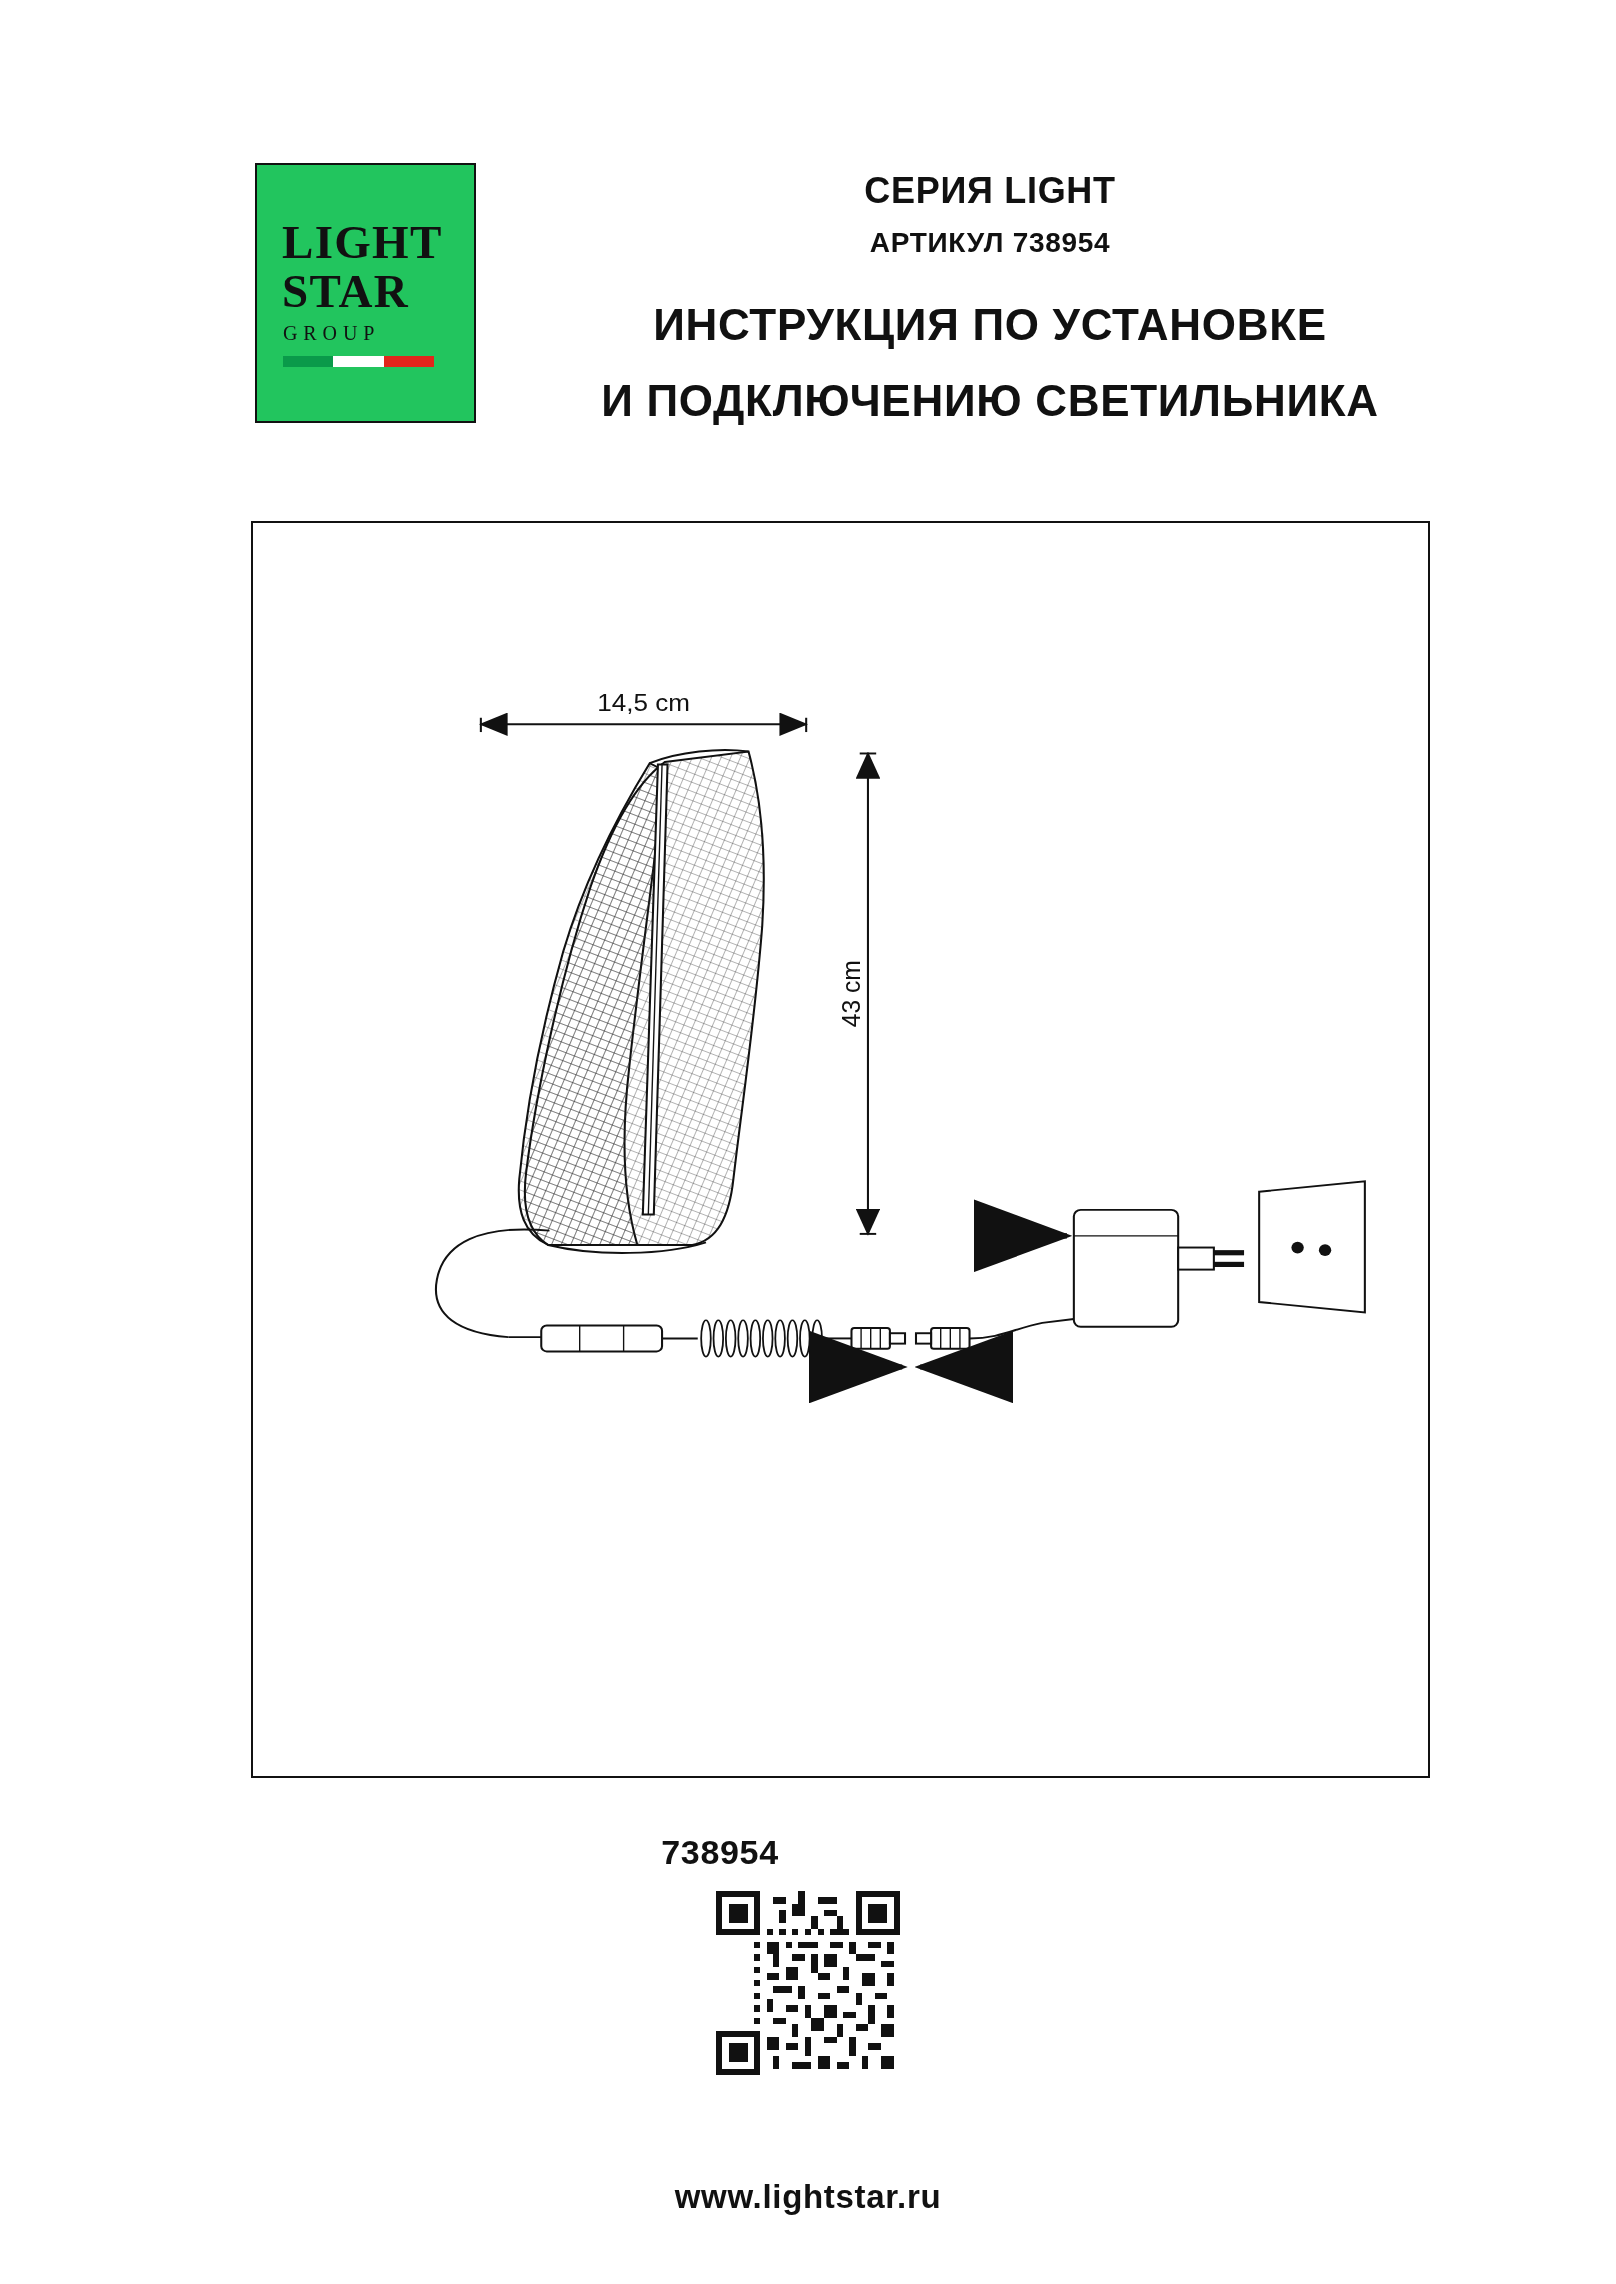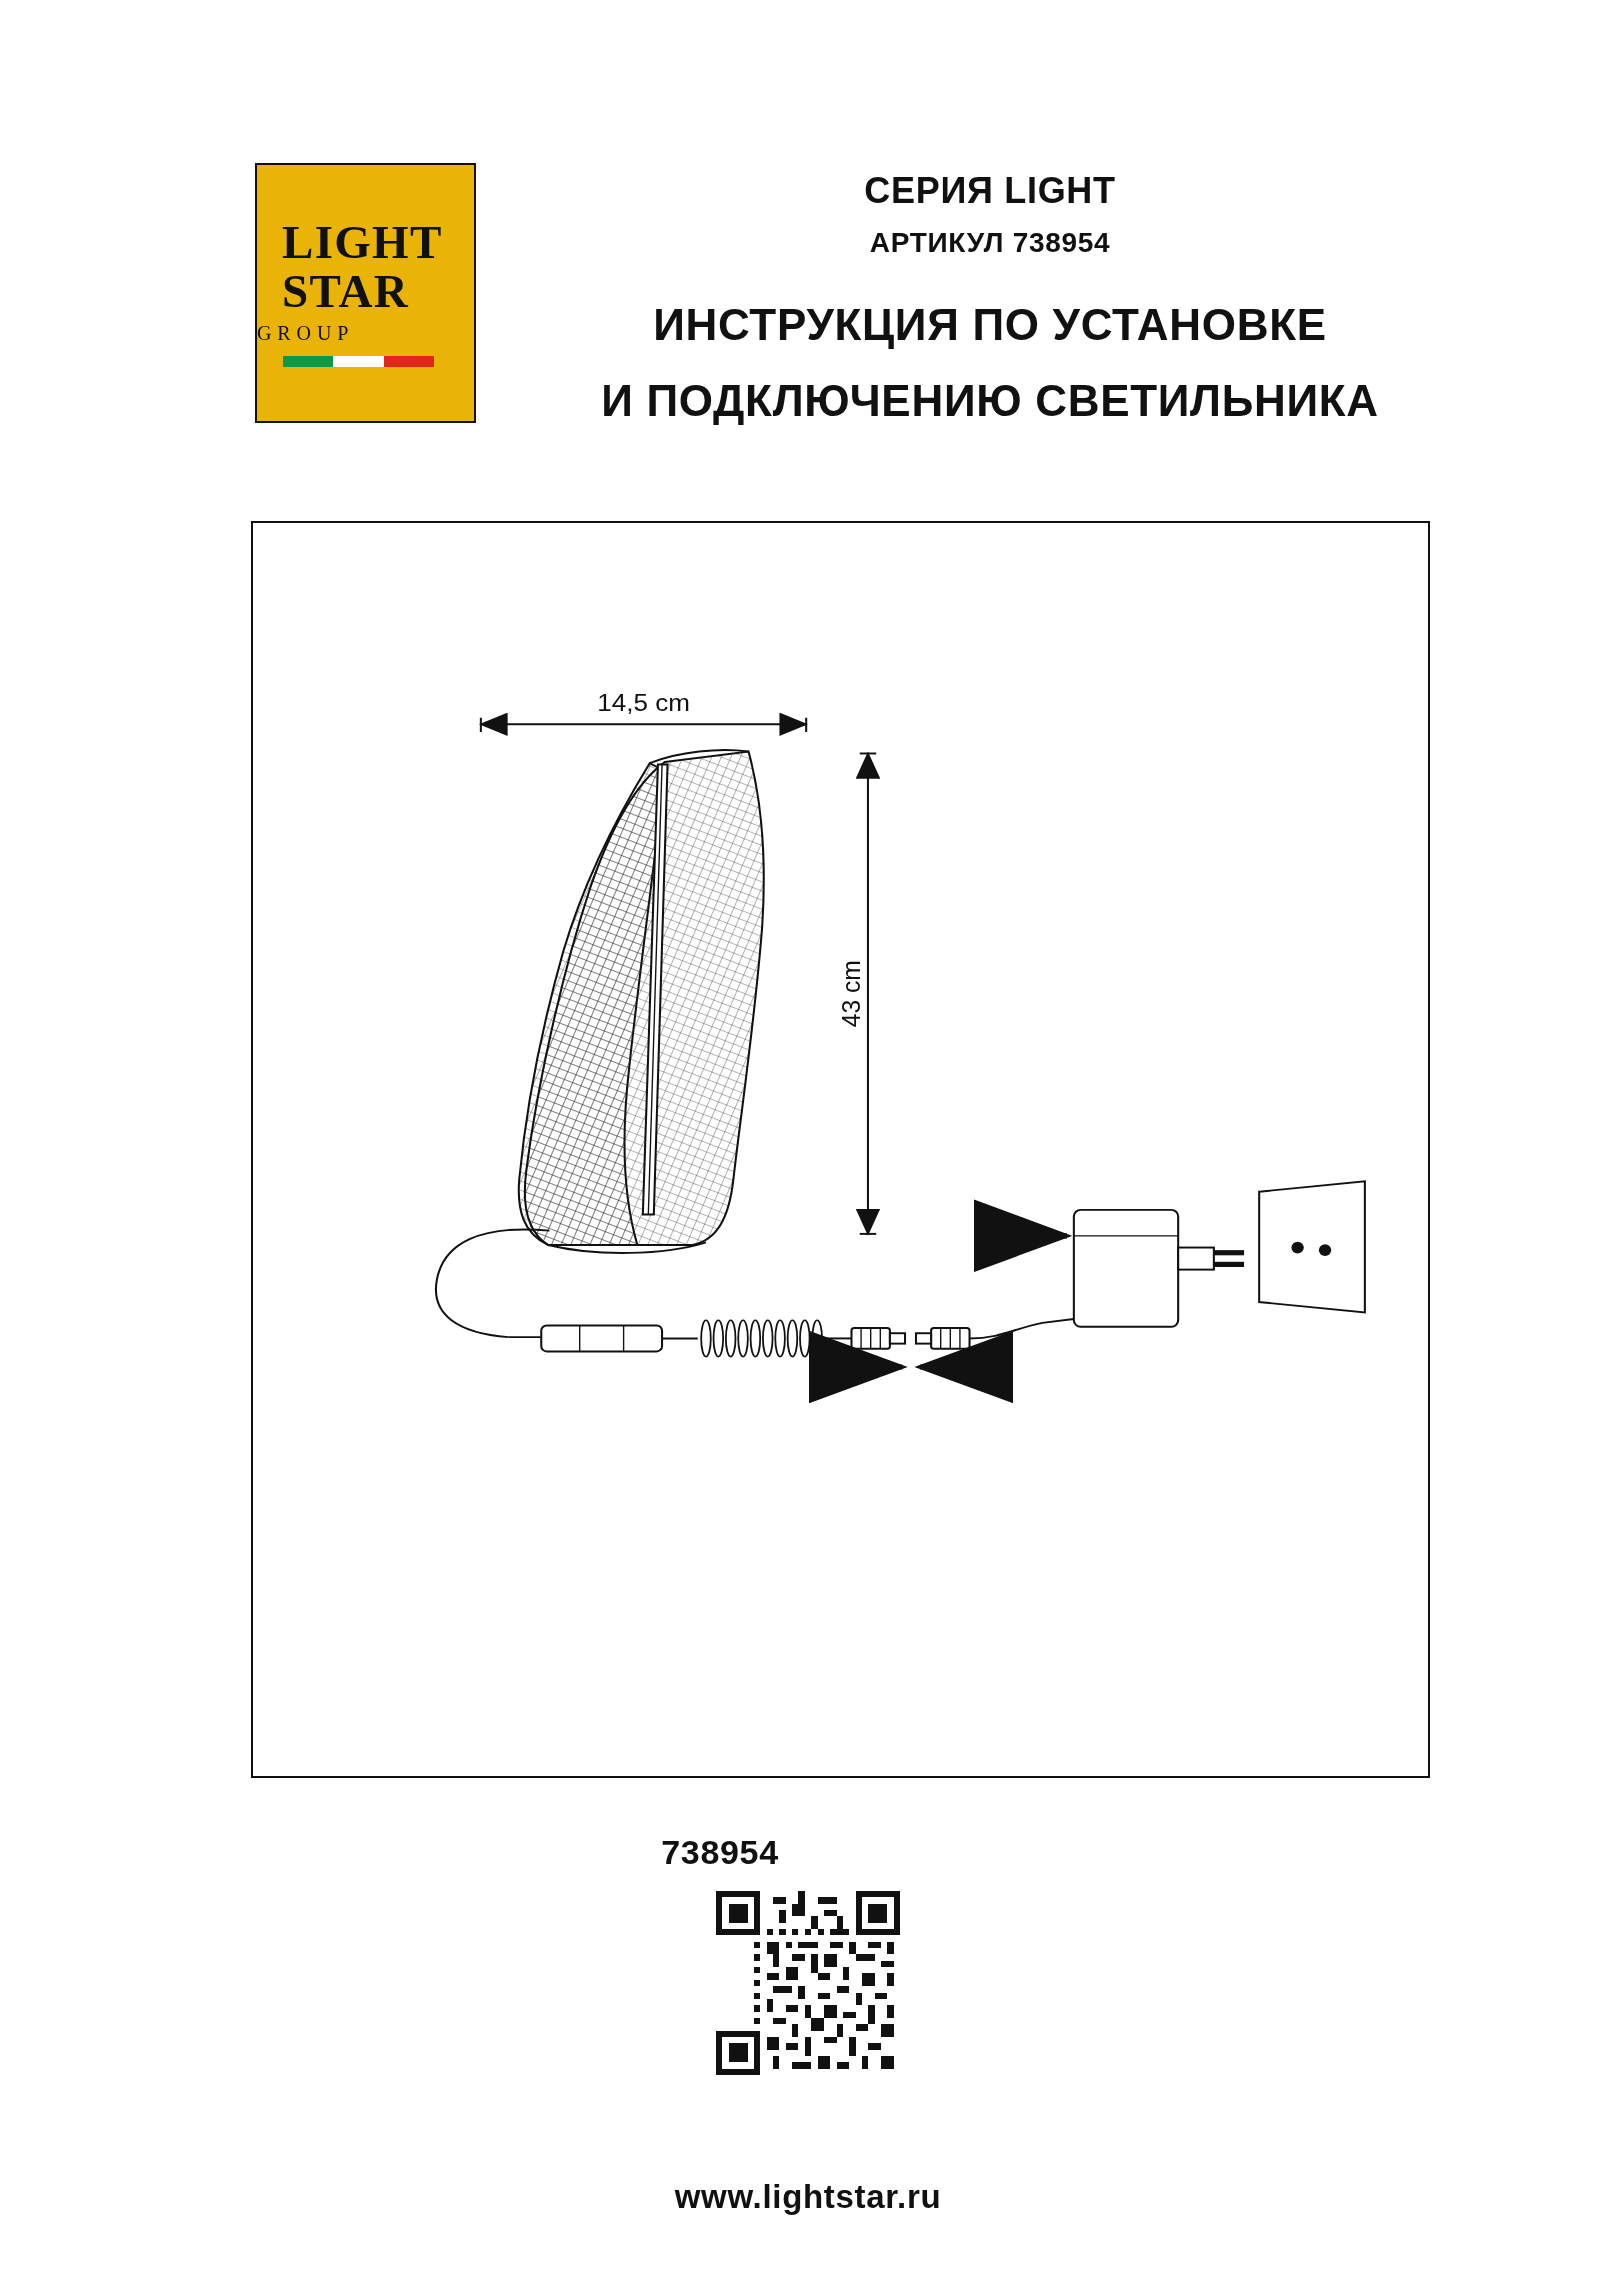--- a/index.html
+++ b/index.html
@@ -31,21 +31,21 @@
     height: 280px;
   }
 
   .logo-box {
     position: absolute;
     left: 255px;
     top: 13px;
     width: 221px;
     height: 260px;
     border: 2px solid #111;
-    background: #eab308;
+    background: #22c55e;
     box-sizing: border-box;
     display: flex;
     flex-direction: column;
     align-items: center;
     justify-content: center;
   }
   .logo-line1, .logo-line2 {
     font-family: "Liberation Serif", serif;
     font-weight: bold;
     font-size: 47px;
@@ -59,20 +59,21 @@
   }
   .logo-line2 { margin-top: 2.6px; }
   .logo-group {
     font-family: "Liberation Serif", serif;
     font-size: 20px;
     letter-spacing: 5.9px;
     color: #111;
     margin-top: 7.8px;
     width: 100%;
     text-align: left;
+    padding-left: 26px;
     box-sizing: border-box;
   }
   .flag {
     margin-top: 11.7px;
     width: 151px;
     height: 10.4px;
     display: flex;
     margin-left: 26px;
     align-self: flex-start;
   }

